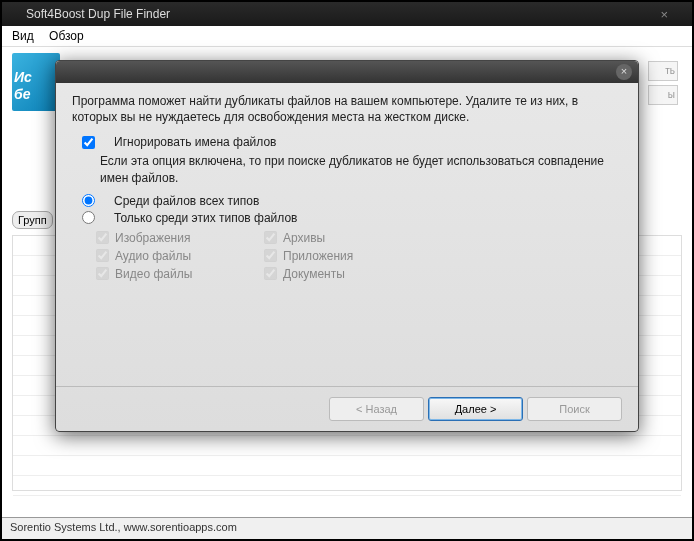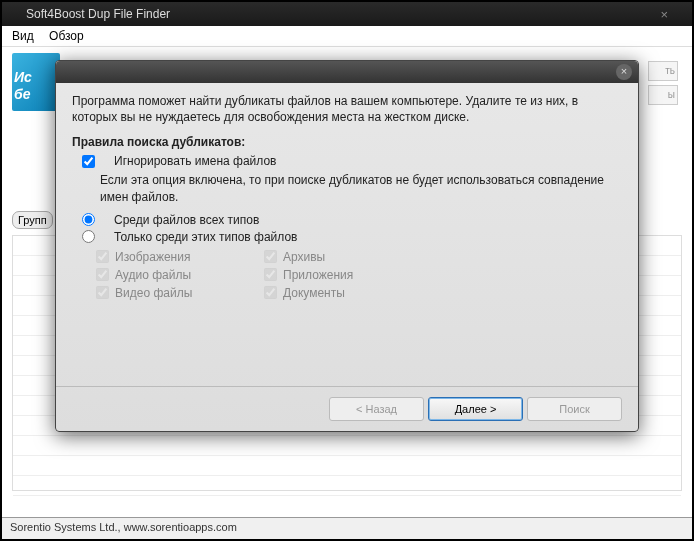--- a/index.html
+++ b/index.html
@@ -87,21 +87,20 @@
   <div class="statusbar">Sorentio Systems Ltd., www.sorentioapps.com</div>
 </div>
 
 <div class="modal">
   <div class="modal-titlebar">
     <div class="modal-close">×</div>
   </div>
   <div class="modal-body">
     <div class="intro">Программа поможет найти дубликаты файлов на вашем компьютере. Удалите те из них, в которых вы не нуждаетесь для освобождения места на жестком диске.</div>
 
-    <div class="section-head">Правила поиска дубликатов:</div>
     <label class="checkbox-row">
       <input type="checkbox" checked="" style="">
       <span>Игнорировать имена файлов</span>
     </label>
     <div class="hint">Если эта опция включена, то при поиске дубликатов не будет использоваться совпадение имен файлов.</div>
 
     <label class="radio-row">
       <input type="radio" name="cat" checked="" style="">
       <span>Среди файлов всех типов</span>
     </label>

